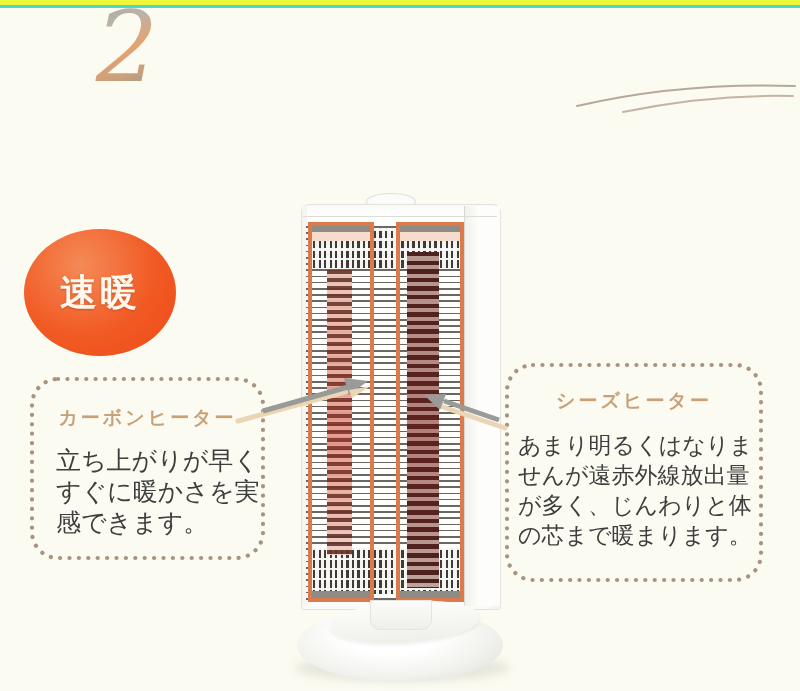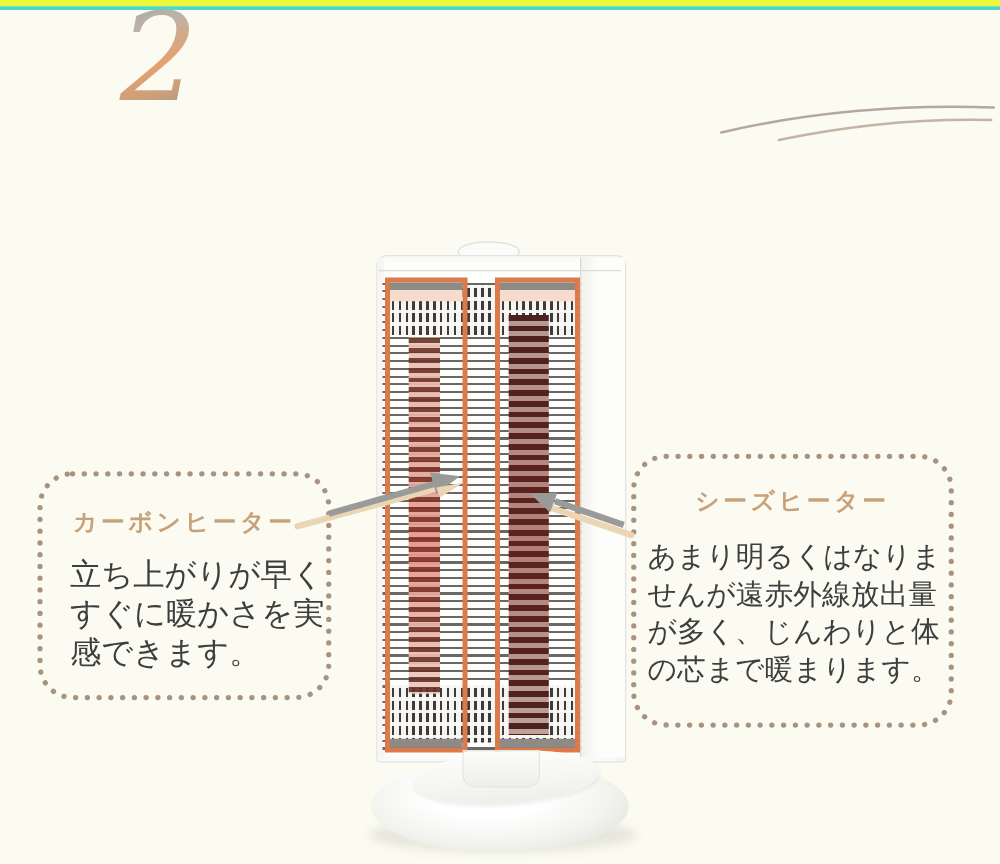--- a/index.html
+++ b/index.html
@@ -146,20 +146,23 @@
       <div class="bar-top"></div>
       <div class="strip-pink"></div>
       <div class="bar-bottom"></div>
     </div>
     <div class="h-base-shadow"></div>
     <div class="h-base"></div>
     <div class="h-dome"></div>
     <div class="h-pedestal"></div>
   </div>
 
+  <div class="badge-fast">
+    <span class="badge-label">速暖</span>
+  </div>
 
   <div class="callout carbon">
     <svg class="border-svg" width="239" height="187" viewBox="0 0 239 187">
       <rect x="4" y="4" width="231" height="179" rx="26" fill="none" stroke="#A8937F" stroke-width="4.2" stroke-linecap="round" stroke-dasharray="0.1 9.3"></rect>
     </svg>
     <div class="callout-title">カーボンヒーター</div>
     <div class="callout-text">立ち上がりが早く
 すぐに暖かさを実
 感できます。</div>
   </div>

